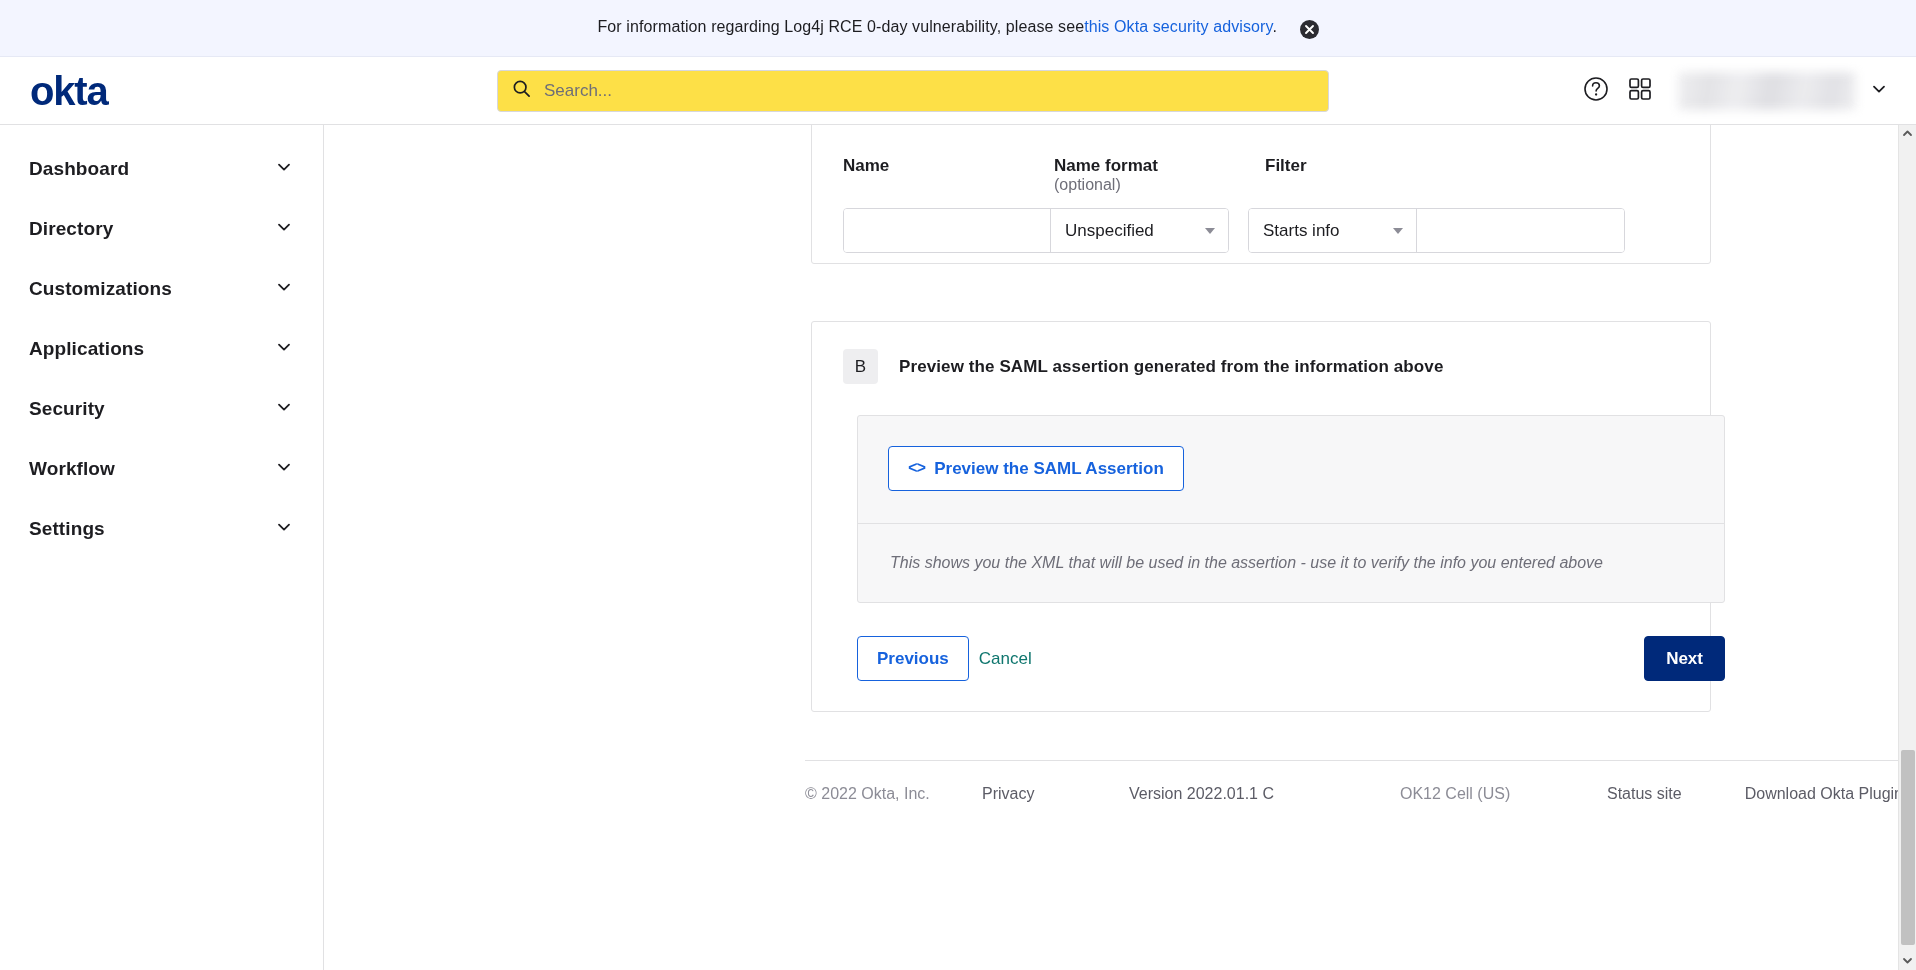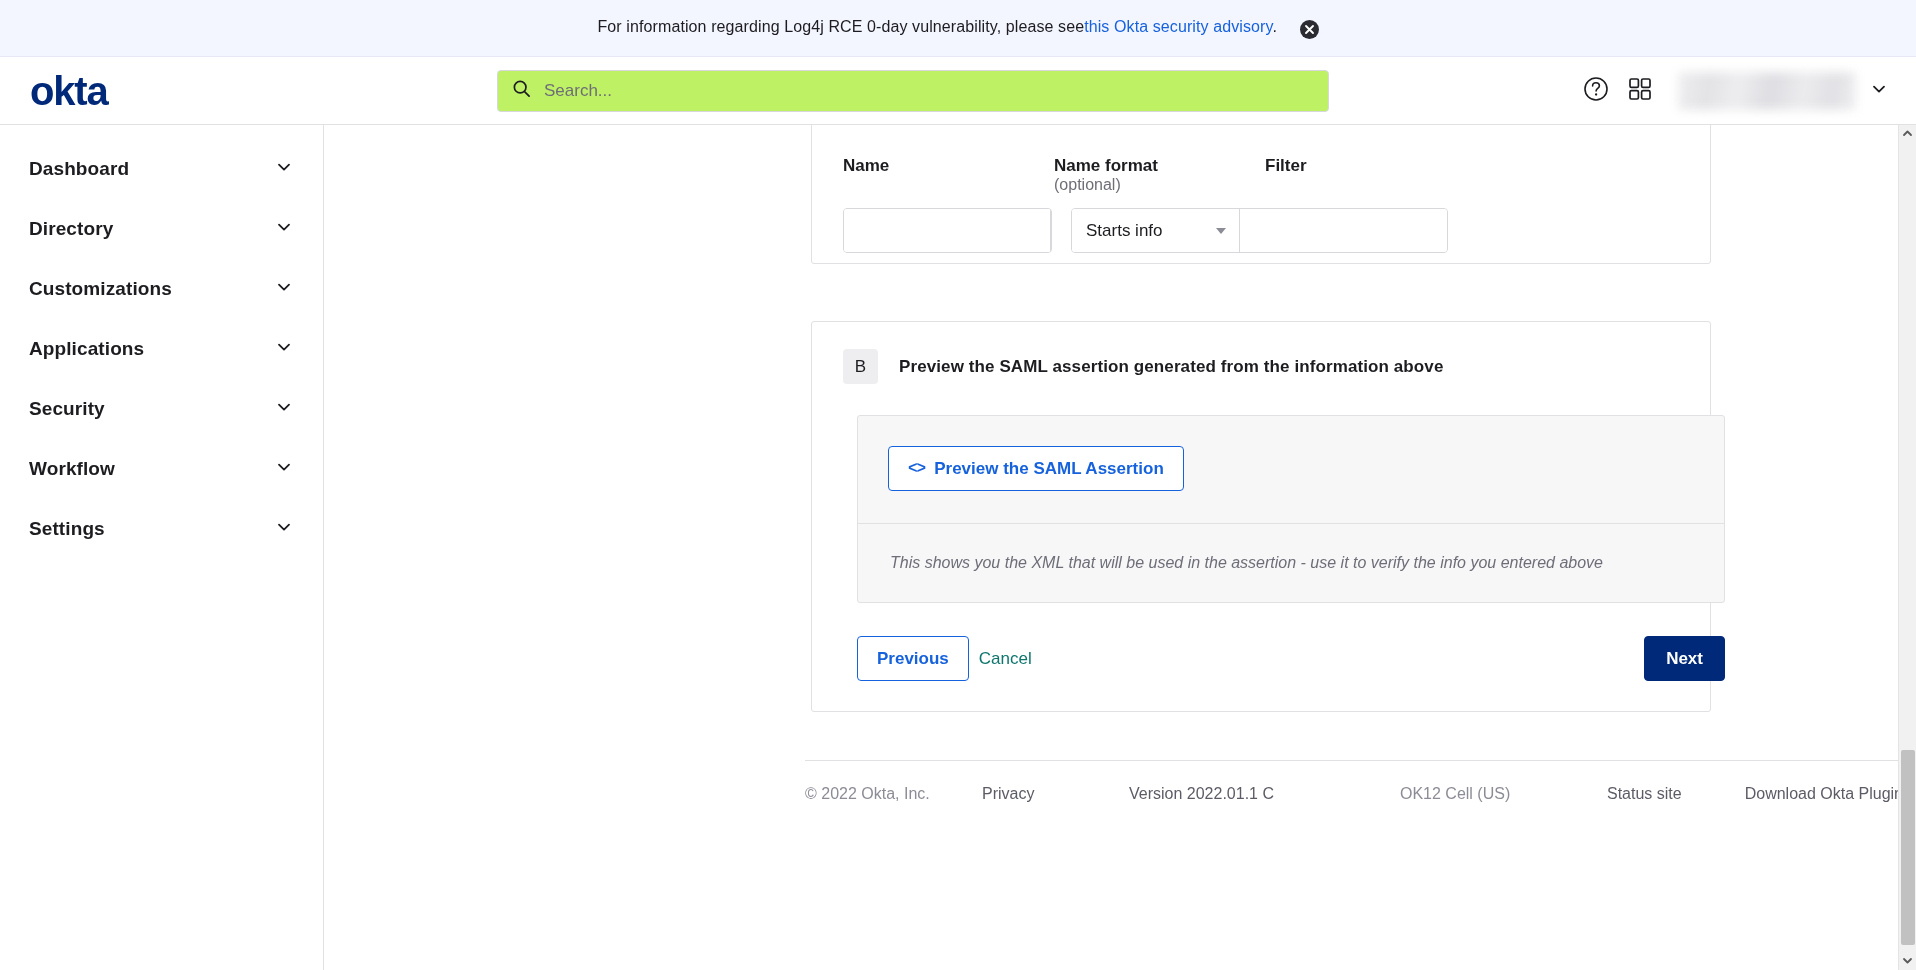--- a/index.html
+++ b/index.html
@@ -75,21 +75,21 @@
 
   .search-wrap {
     position: absolute;
     left: 497px;
     width: 832px;
   }
   .search-box {
     height: 42px;
     border: 1px solid #d7d7dc;
     border-radius: 4px;
-    background: #bef264;
+    background: #fde047;
     display: flex;
     align-items: center;
     padding: 0 14px;
     gap: 11px;
   }
   .search-input {
     border: 0; outline: 0;
     flex: 1;
     font-size: 17px;
     color: #1d1d21;
@@ -532,20 +532,24 @@
             </div>
             <div class="col-filter">
               <div class="col-title">Filter</div>
             </div>
           </div>
 
           <div class="attr-row">
             <div class="input-group">
               <input class="text-input" style="width: 206px;" type="text" value="">
               <div class="divider-v"></div>
+              <div class="select-fake" style="width:177px">
+                <span>Unspecified</span>
+                <span class="caret"></span>
+              </div>
             </div>
 
             <div class="input-group">
               <div class="select-fake" style="width:167px">
                 <span>Starts info</span>
                 <span class="caret"></span>
               </div>
               <div class="divider-v"></div>
               <input class="text-input" style="width: 207px;" type="text" value="">
             </div>

